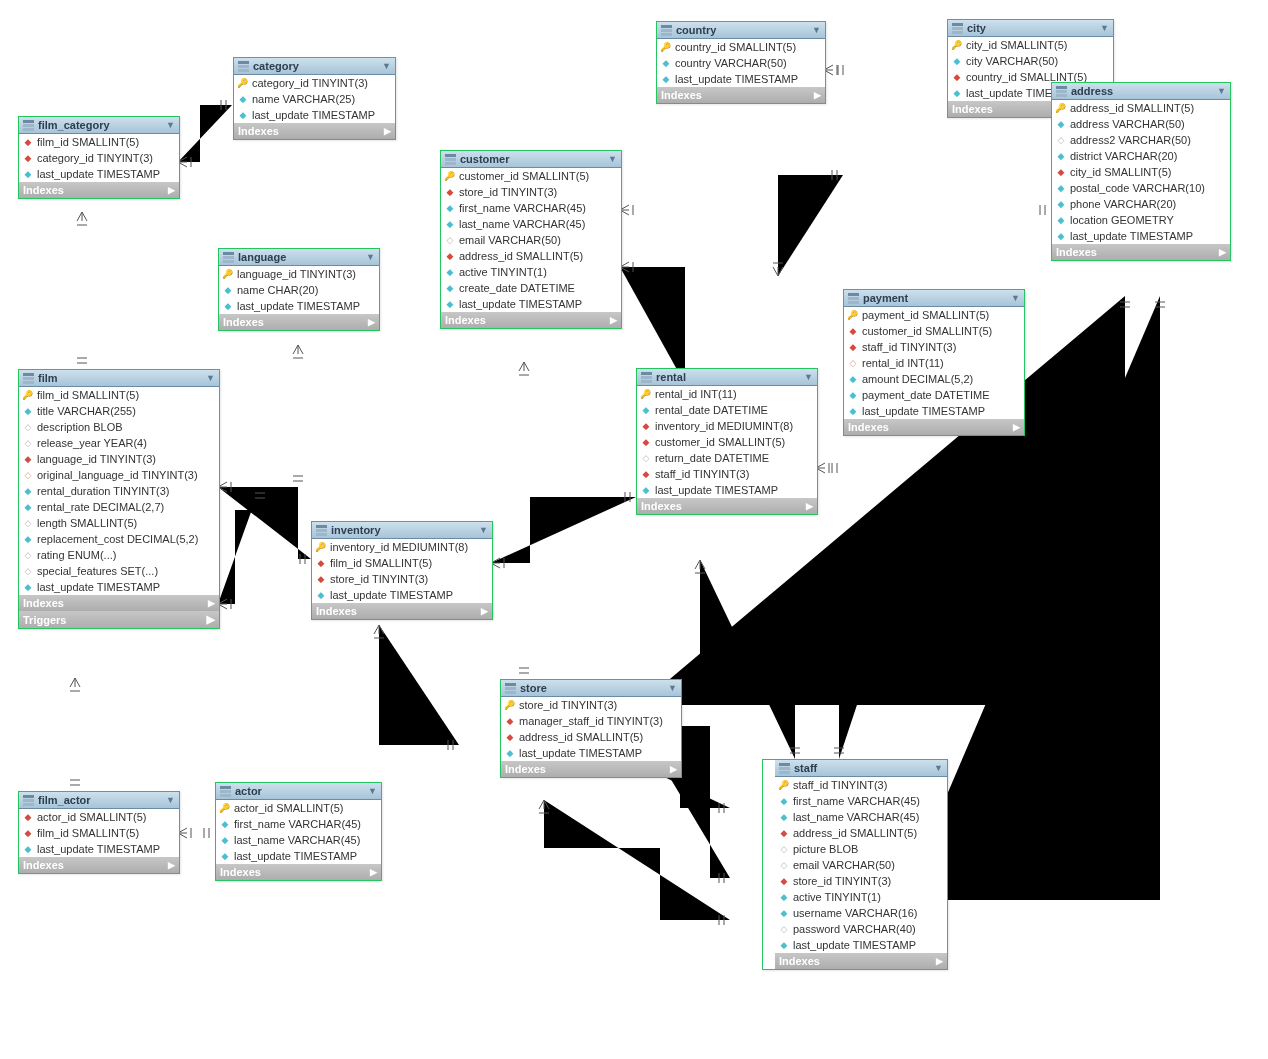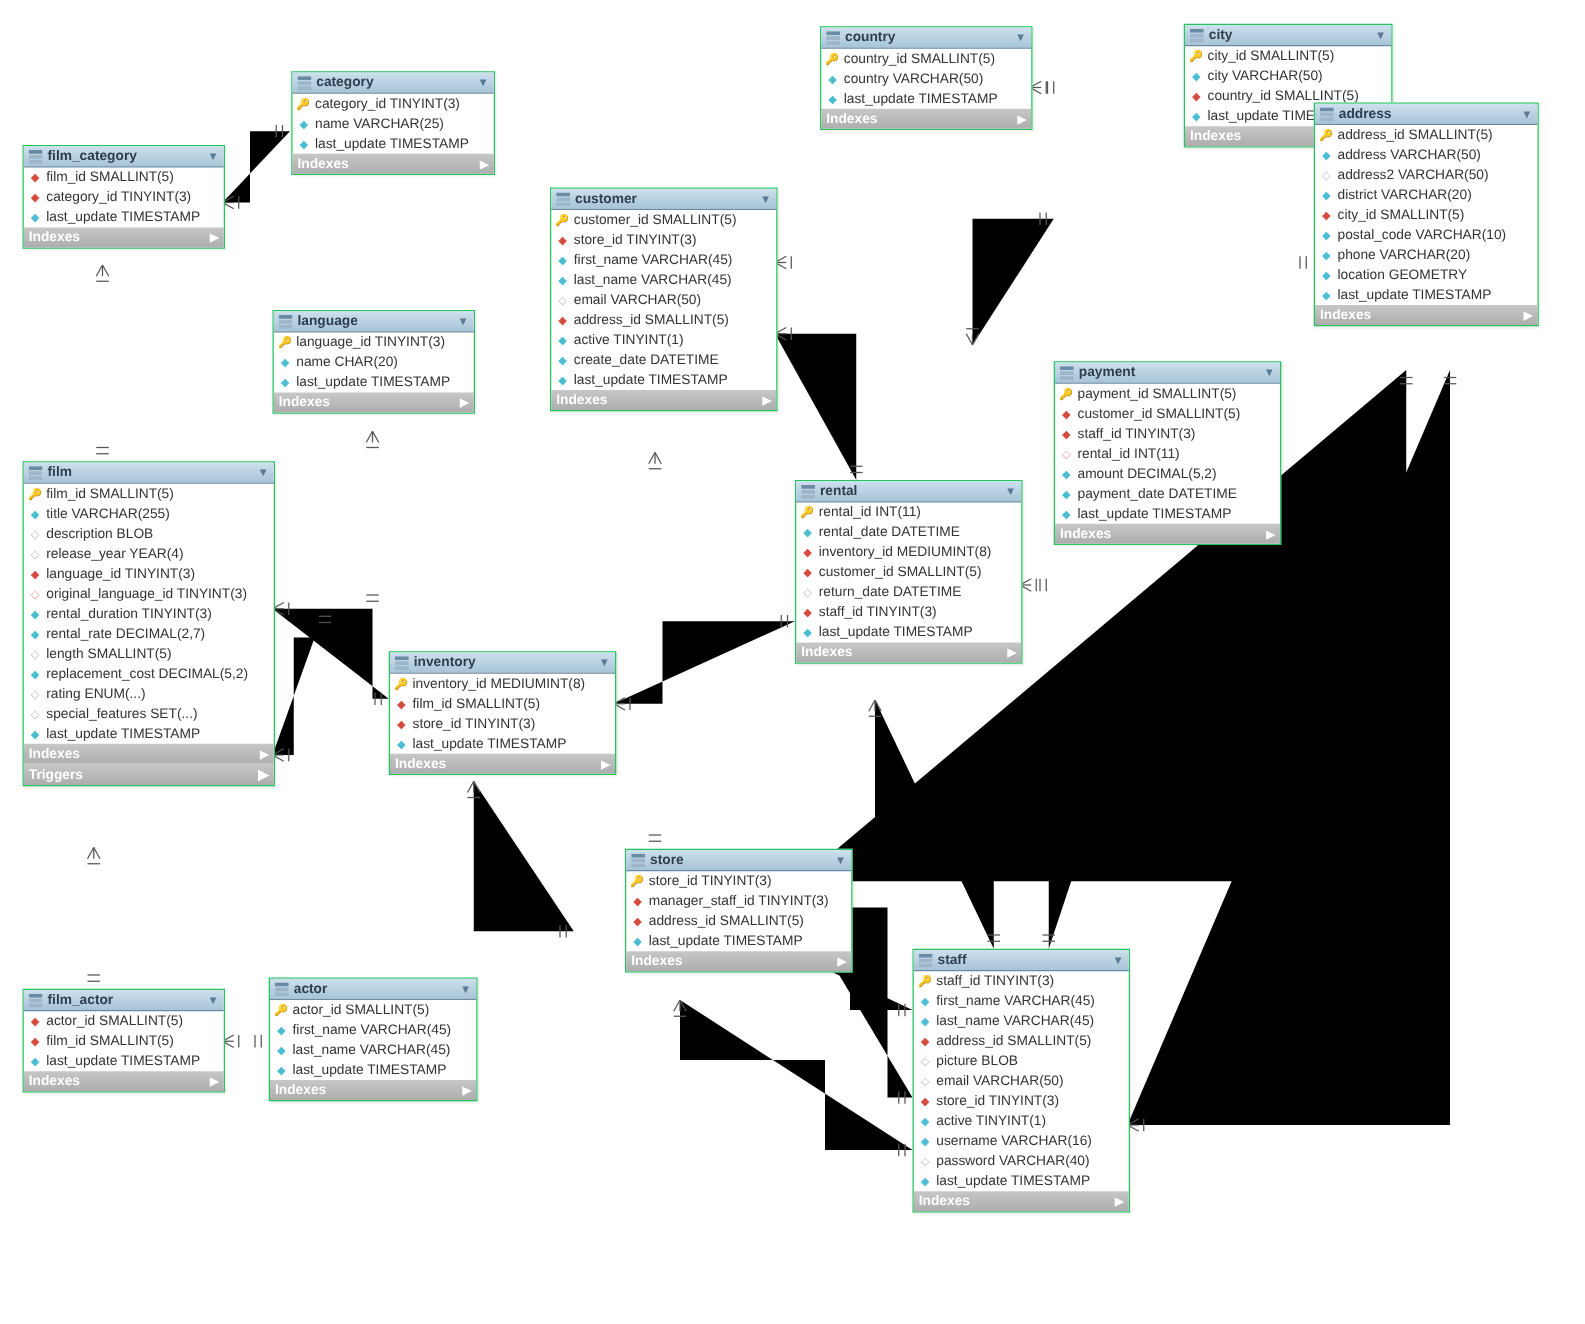--- a/index.html
+++ b/index.html
@@ -621,21 +621,21 @@
       </div>
       <div class="row">
         <span class="ic" style="color: rgb(75, 191, 209);">◆</span>
         <span>last_update TIMESTAMP</span>
       </div>
       <div class="idx">
         <span>Indexes</span>
         <span class="chev">▶</span>
       </div>
     </div>
-    <div class="tbl" style="left: 636px; top: 384px; width: 180px;">
+    <div class="tbl" style="left: 636px; top: 368px; width: 180px;">
       <div class="tbl-hdr">
         <span class="ticon"><svg width="11" height="11" viewBox="0 0 11 11">
             <rect x="0" y="0" width="11" height="3" fill="#6b8aa3"></rect>
             <rect x="0" y="4" width="11" height="3" fill="#9db6c9"></rect>
             <rect x="0" y="8" width="11" height="3" fill="#9db6c9"></rect>
           </svg></span>
         <span class="title">rental</span>
         <span class="chev">▼</span>
       </div>
       <div class="row">
@@ -664,21 +664,21 @@
       </div>
       <div class="row">
         <span class="ic" style="color: rgb(75, 191, 209);">◆</span>
         <span>last_update TIMESTAMP</span>
       </div>
       <div class="idx">
         <span>Indexes</span>
         <span class="chev">▶</span>
       </div>
     </div>
-    <div class="tbl" style="left: 730px; top: 759px; width: 172px;">
+    <div class="tbl" style="left: 762px; top: 759px; width: 172px; padding-left: 12px;">
       <div class="tbl-hdr">
         <span class="ticon"><svg width="11" height="11" viewBox="0 0 11 11">
             <rect x="0" y="0" width="11" height="3" fill="#6b8aa3"></rect>
             <rect x="0" y="4" width="11" height="3" fill="#9db6c9"></rect>
             <rect x="0" y="8" width="11" height="3" fill="#9db6c9"></rect>
           </svg></span>
         <span class="title">staff</span>
         <span class="chev">▼</span>
       </div>
       <div class="row">

